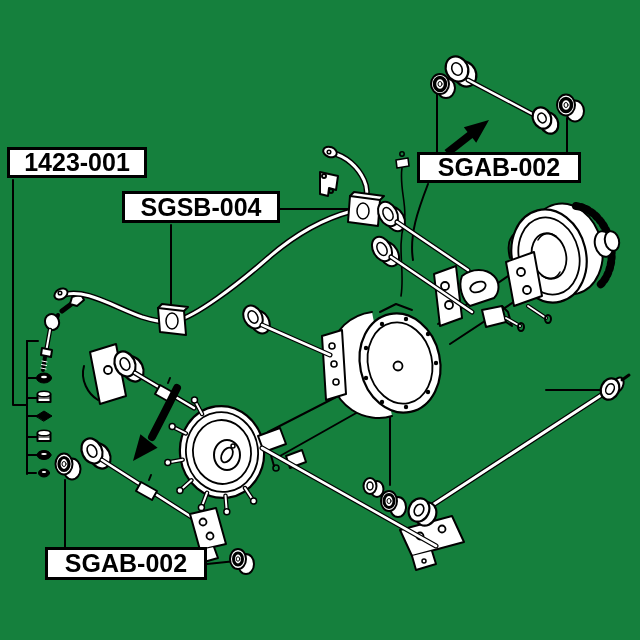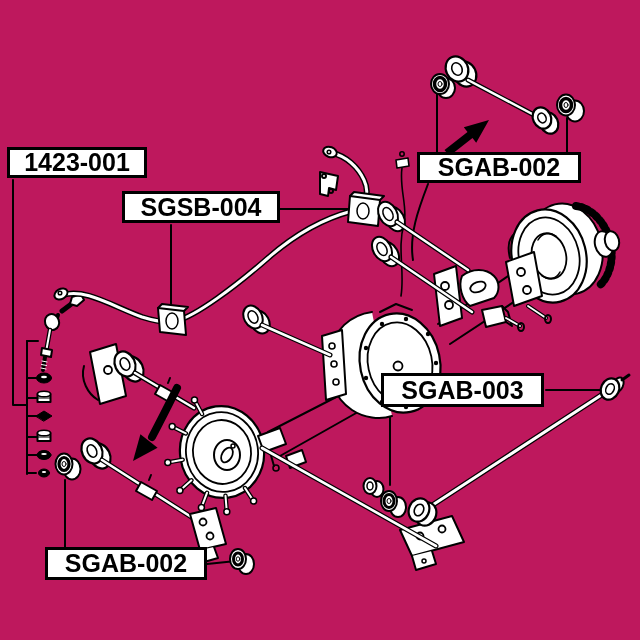--- a/index.html
+++ b/index.html
@@ -1,16 +1,16 @@
 <!DOCTYPE html>
 <html><head>
 <meta charset="utf-8">
 <style>
   html,body{margin:0;padding:0;background:#e9e9e9;}
-  .stage{position:relative;width:640px;height:640px;background:#be185d;overflow:hidden;
+  .stage{position:relative;width:640px;height:640px;background:#15803d;overflow:hidden;
          font-family:"Liberation Sans",sans-serif;}
   svg{position:absolute;left:0;top:0;}
   .part-label{position:absolute;box-sizing:border-box;background:#ffffff;border:3px solid #000;
       display:flex;align-items:center;justify-content:center;
       font-weight:bold;font-size:25px;line-height:1;color:#000;letter-spacing:0px;
       font-family:"Liberation Sans",sans-serif;white-space:nowrap;z-index:5;}
 </style>
 </head>
 <body>
 
@@ -305,17 +305,16 @@
     <path d="M177,388 Q163,416 152,437" stroke="#000" stroke-width="8" fill="none"></path>
   </g>
 </svg>
 
 <div class="part-label" style="left:7px;top:147px;width:140px;height:31px;">1423-001</div>
 
 <div class="part-label" style="left:122px;top:191px;width:158px;height:32px;">SGSB-004</div>
 
 <div class="part-label" style="left:417px;top:152px;width:164px;height:31px;">SGAB-002</div>
 
-<div class="part-label" style="left:381px;top:373px;width:163px;height:34px;">SGAB-003</div>
 
 <div class="part-label" style="left:45px;top:547px;width:162px;height:33px;">SGAB-002</div>
 
 </div>
 
 </body></html>

